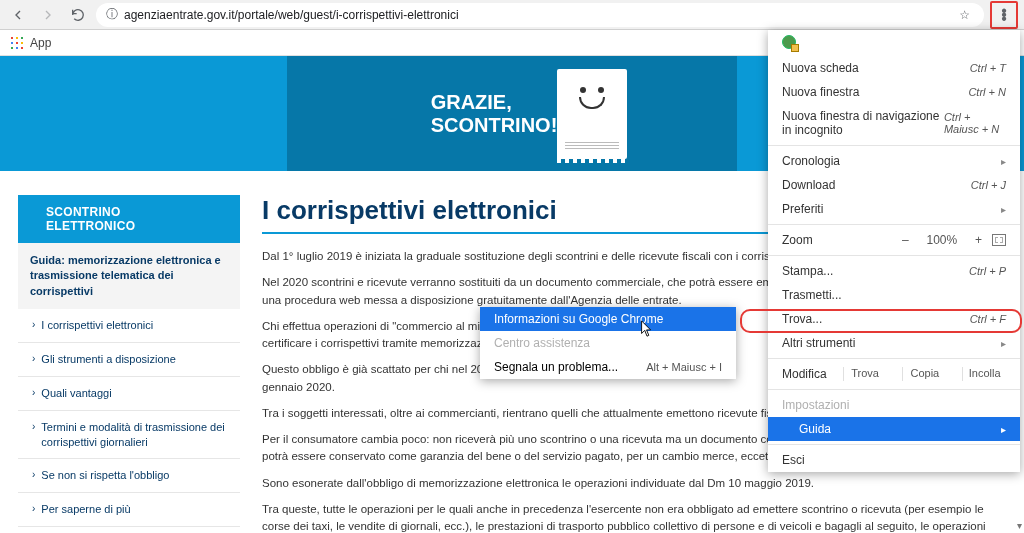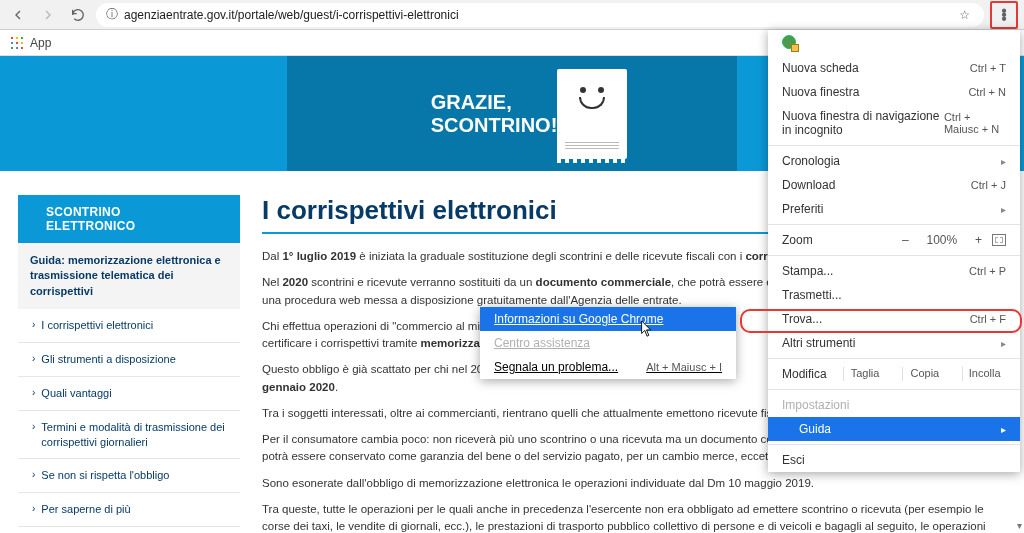--- a/index.html
+++ b/index.html
@@ -46,47 +46,47 @@
 .side-head { background:#0a99d6; color:#fff; font-weight:700; font-size:12px; padding:10px 28px; letter-spacing:0.3px; }
 .side-sub { background:#f4f4f4; color:#083a66; font-weight:700; font-size:11px; padding:10px 12px; line-height:1.4; }
 .side-item { display:flex; align-items:flex-start; gap:6px; padding:9px 10px 9px 14px; font-size:11px; color:#083a66; border-bottom:1px solid #e6e6e6; line-height:1.35; }
 .side-item .chev { color:#083a66; font-size:10px; }
 .side-soft { background:#f4f4f4; color:#555; font-size:11px; padding:10px 12px; line-height:1.4; margin-top:6px; }
 
 .main { flex:1; color:#333; }
 .main h1 { color:#083a66; font-size:26px; font-weight:600; margin-bottom:6px; }
 .main .hr { height:2px; background:#0a99d6; margin-bottom:14px; width: 740px; }
 .main p { font-size:11.5px; line-height:1.5; margin-bottom:9px; }
-.main p b { font-weight:700;text-align:right; }
+.main p b { font-weight:400;text-align:right; }
 
 
 .menu { position:absolute; right:4px; top:30px; width:252px; background:#fff; box-shadow: 0 2px 10px rgba(0,0,0,0.35); font-size:12px; color:#333; z-index:30; }
 .menu .pad { height:26px; display:flex; align-items:center; padding-left:14px; }
 .menu-row { display:flex; align-items:center; padding:5px 14px; justify-content:space-between; min-height:24px; }
-.menu-row .sc { color:#555; font-size:11px; }
+.menu-row .sc { color:#555; font-size:11px;font-style:italic; }
 .menu-row .arr { color:#888; font-size:10px; }
 .menu-sep { height:1px; background:#e4e4e4; margin:3px 0; }
 .menu-row.disabled { color:#b0b0b0;align-items:center; }
 .menu-row.highlight { background:#1a73e8; color:#fff; position:relative;padding-left:31px; }
 .zoom-row { display:flex; align-items:center; padding:5px 14px; gap:10px;justify-content:space-between; }
 .zoom-row .lbl { flex:1; }
 .zoom-row .z { color:#555; width:80px; display:flex; justify-content:space-between; align-items:center; }
 .zoom-row .fs { width:14px; height:12px; border:1px solid #777; display:inline-block; position:relative; }
 .zoom-row .fs::before { content:""; position:absolute; inset:2px; border:1px dashed #aaa; }
 .mod-row { display:flex; padding:5px 14px; gap:16px; }
 .mod-row .lbl { flex:1; }
 .mod-row .cell { width:52px; text-align:center; border-left:1px solid #e0e0e0; color:#555; font-size:11px; }
 .globe-ico { width:16px; height:16px; position:relative; }
 .globe-ico .g { width:14px; height:14px; border-radius:50%; background:#4c9a4c; border:1px solid #2b6; position:absolute; top:0; left:0; }
 .globe-ico .lock { width:8px; height:8px; background:#f2c14e; border:1px solid #a67c00; position:absolute; bottom:-1px; right:-1px; }
 .red-oval { position:absolute; right:2px; width:282px; height:24px; border:2px solid #e53935; border-radius:10px; z-index:40; }
 
 
 .submenu { position:absolute; top:307px; right:288px; width:256px; background:#fff; box-shadow: 0 2px 10px rgba(0,0,0,0.35); font-size:12px; z-index:30; }
-.submenu .item { display:flex; justify-content:space-between; padding:4px 14px; min-height:24px; align-items:center;text-decoration:underline; }
+.submenu .item { display:flex; justify-content:space-between; padding:4px 14px; min-height:24px; align-items:center; }
 .submenu .item.disabled { color:#b0b0b0; }
 .submenu .item.hl { background:#1a73e8; color:#fff; position:relative; }
 .submenu .sc { color:#555; font-size:11px;text-align:center; }
 .cursor { position:absolute; left:640px; top:320px; z-index:50; }
 .cursor svg { width:14px; height:18px; }
 .right-arrow-down { position:absolute; right:2px; bottom:2px; color:#777; font-size:10px; }
 </style>
 </head>
 <body>
 
@@ -248,21 +248,21 @@
       <span>Trova...</span>
       <span class="sc">Ctrl + F</span>
     </div>
   <div class="menu-row">
       <span>Altri strumenti</span>
       <span class="arr">▸</span>
     </div>
   <div class="menu-sep"></div>
   <div class="mod-row">
     <span class="lbl">Modifica</span>
-    <span class="cell">Taglia</span>
+    <span class="cell">Trova</span>
     <span class="cell">Copia</span>
     <span class="cell">Incolla</span>
   </div>
   <div class="menu-sep"></div>
   <div class="menu-row disabled">
       <span>Impostazioni</span>
     </div>
   <div class="menu-row highlight">
       <span>Guida</span>
       <span class="arr" style="color:#fff">▸</span>

